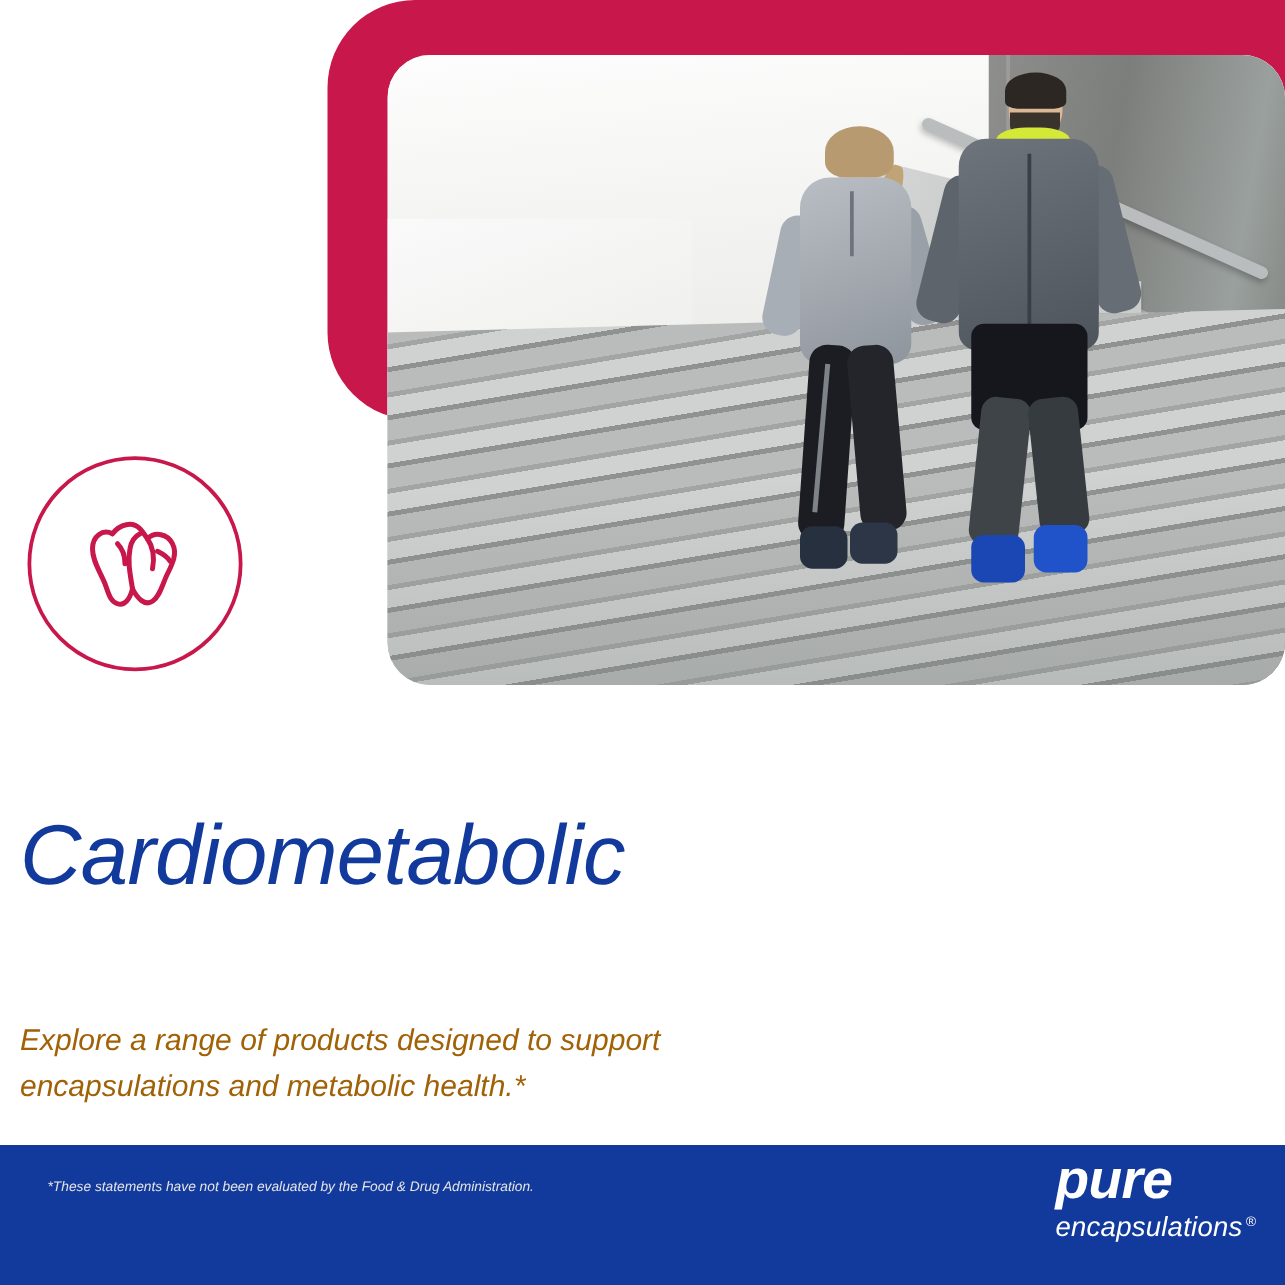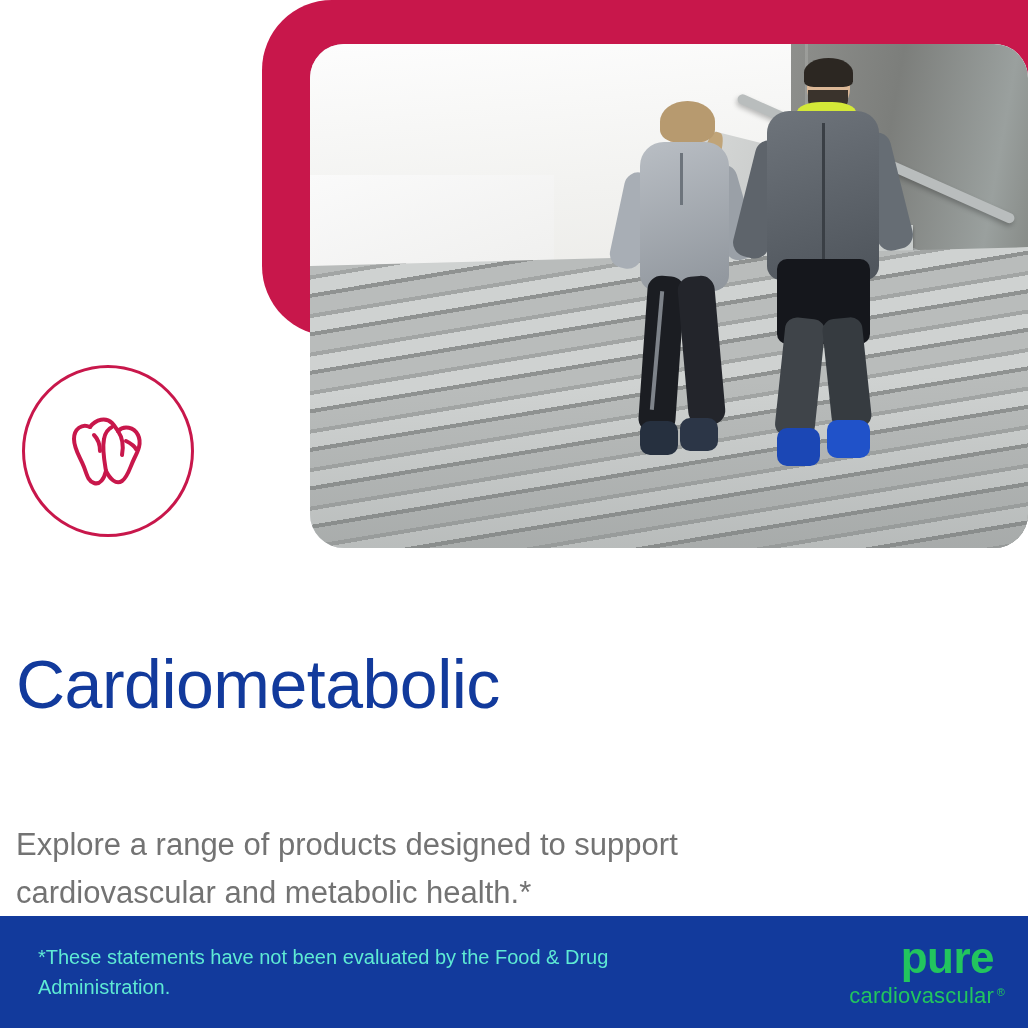--- a/index.html
+++ b/index.html
@@ -11,20 +11,21 @@
     height: 1028px;
     background: #ffffff;
     font-family: "Liberation Sans", sans-serif;
     overflow: hidden;
   }
   .page {
     position: relative;
     width: 1028px;
     height: 1028px;
     background: #ffffff;
+    font-style: italic;
   }
 
   
   .hero {
     position: absolute;
     left: 0;
     top: 0;
     width: 1028px;
     height: 560px;
   }
@@ -291,52 +292,52 @@
     line-height: 1.12;
     font-weight: 400;
     letter-spacing: -0.5px;
   }
   .headline .line { display: block; }
   .subhead {
     position: absolute;
     left: 16px;
     top: 790px;
     width: 900px;
-    color: #737373;
-    font-size: 31px;
+    color: #a16207;
+    font-size: 24px;
     line-height: 1.55;
     font-weight: 400;
   }
   .subhead .line { display: block; }
 
   
   .footer {
     position: absolute;
     left: 0;
     bottom: 0;
     width: 1028px;
     height: 112px;
     background: #123a9c;
   }
   .disclaimer {
     position: absolute;
     left: 38px;
     top: 26px;
-    color: #5eead4;
-    font-size: 20px;
+    color: #e5e5e5;
+    font-size: 11px;
     line-height: 1.5;
     width: 680px;
   }
   .disclaimer .line { display: block; }
   .brand {
     position: absolute;
     right: 34px;
-    top: 20px;
-    text-align: right;
-    color: #22c55e;
+    top: 6px;
+    text-align: left;
+    color: #ffffff;
   }
   .brand-name {
     font-size: 44px;
     line-height: 1;
     font-weight: 700;
     letter-spacing: -0.5px;
   }
   .brand-sub {
     font-size: 22px;
     line-height: 1.1;
@@ -420,29 +421,29 @@
       </span>
     </div>
   </div>
 
   <h1 class="headline">
     <span class="line">Cardiometabolic</span>
   </h1>
 
   <p class="subhead">
     <span class="line">Explore a range of products designed to support</span>
-    <span class="line">cardiovascular and metabolic health.*</span>
+    <span class="line">encapsulations and metabolic health.*</span>
   </p>
 
   <div class="footer">
     <div class="disclaimer">
       <span class="line">*These statements have not been evaluated by the Food &amp; Drug Administration.</span>
     </div>
     <div class="brand">
       <div class="brand-name">pure</div>
       <div class="brand-sub">
-        <span>cardiovascular</span>
+        <span>encapsulations</span>
         <span class="brand-reg">®</span>
       </div>
     </div>
   </div>
 
 </div>
 
 </body></html>

